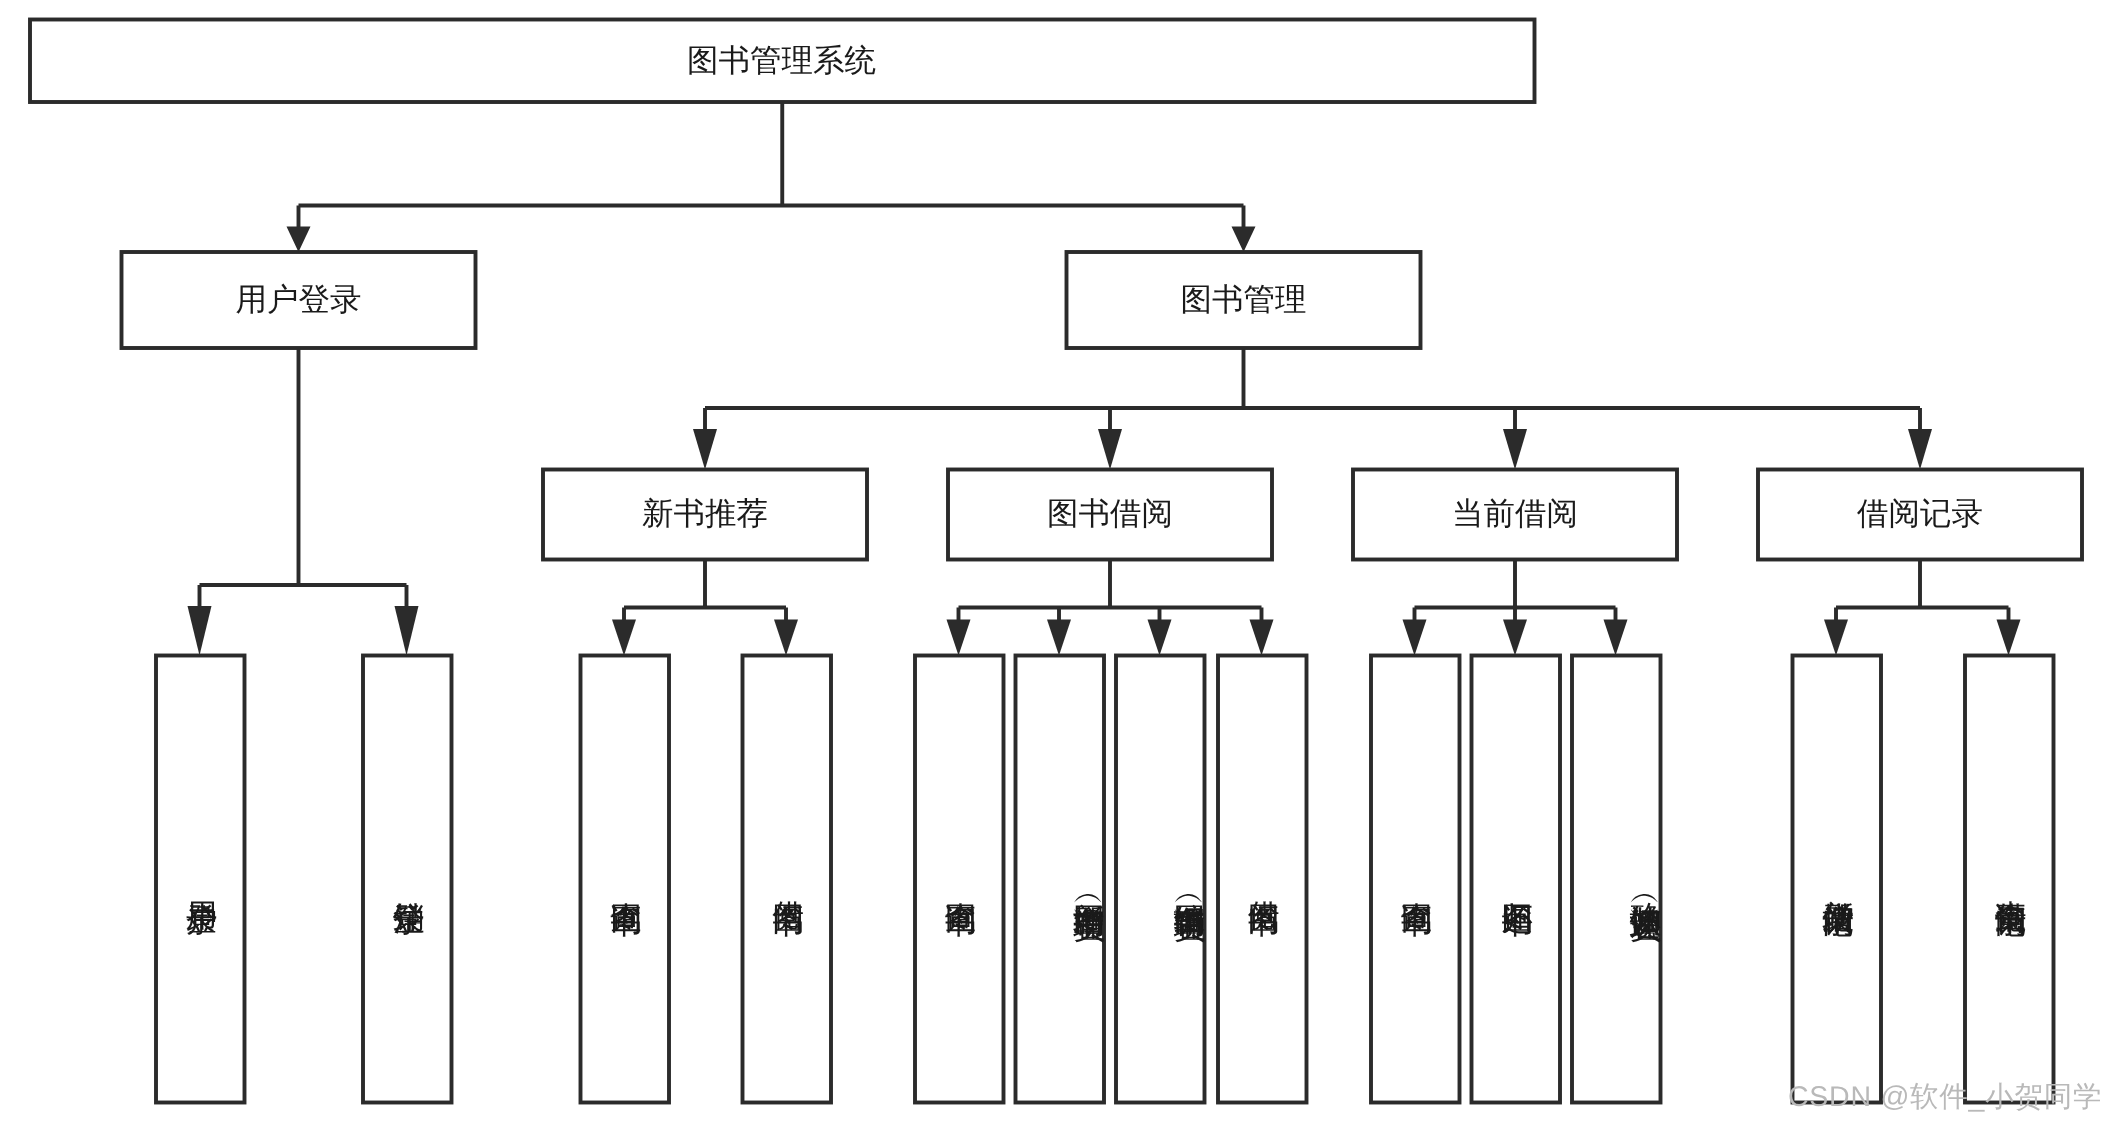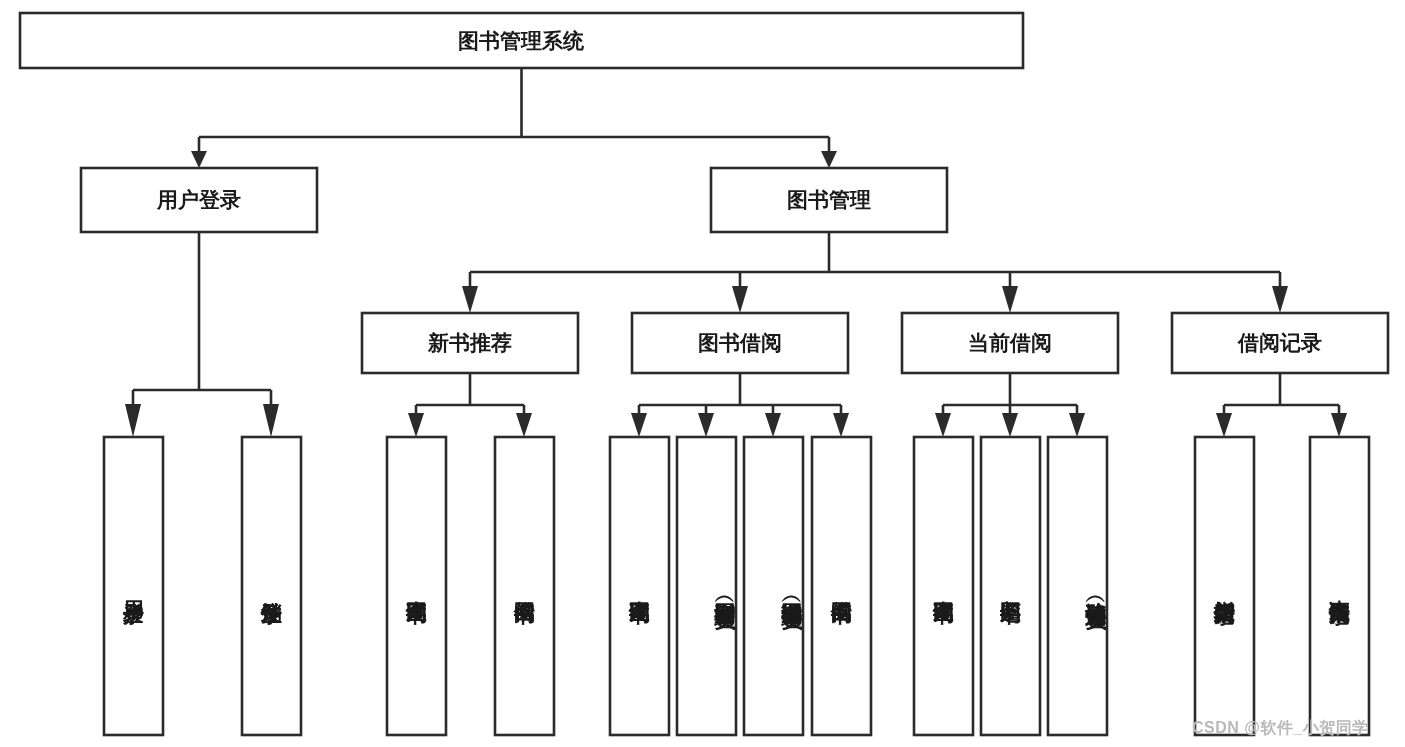--- a/index.html
+++ b/index.html
@@ -11,21 +11,20 @@
     width: 1405px;
     height: 747px;
     font-family: "Liberation Sans", "DejaVu Sans", sans-serif;
     overflow: hidden;
   }
   #diagram-root {
     position: relative;
     width: 1405px;
     height: 747px;
     background: #ffffff;
-    font-weight: bold;
   }
   svg.diagram-svg {
     position: absolute;
     top: 0;
     left: 0;
     width: 1405px;
     height: 747px;
     display: block;
   }
   .node-box {
@@ -64,21 +63,21 @@
     letter-spacing: 1px;
     white-space: nowrap;
     pointer-events: none;
   }
   .node-label-v.center-v {
     align-items: center;
   }
   .watermark {
     position: absolute;
     font-family: "Liberation Sans", "DejaVu Sans", sans-serif;
-    font-size: 16px;
+    font-size: 19px;
     color: #b9b9b9;
     white-space: nowrap;
     letter-spacing: 0.5px;
   }
 </style>
 </head>
 <body>
 
 <div id="diagram-root">
 

